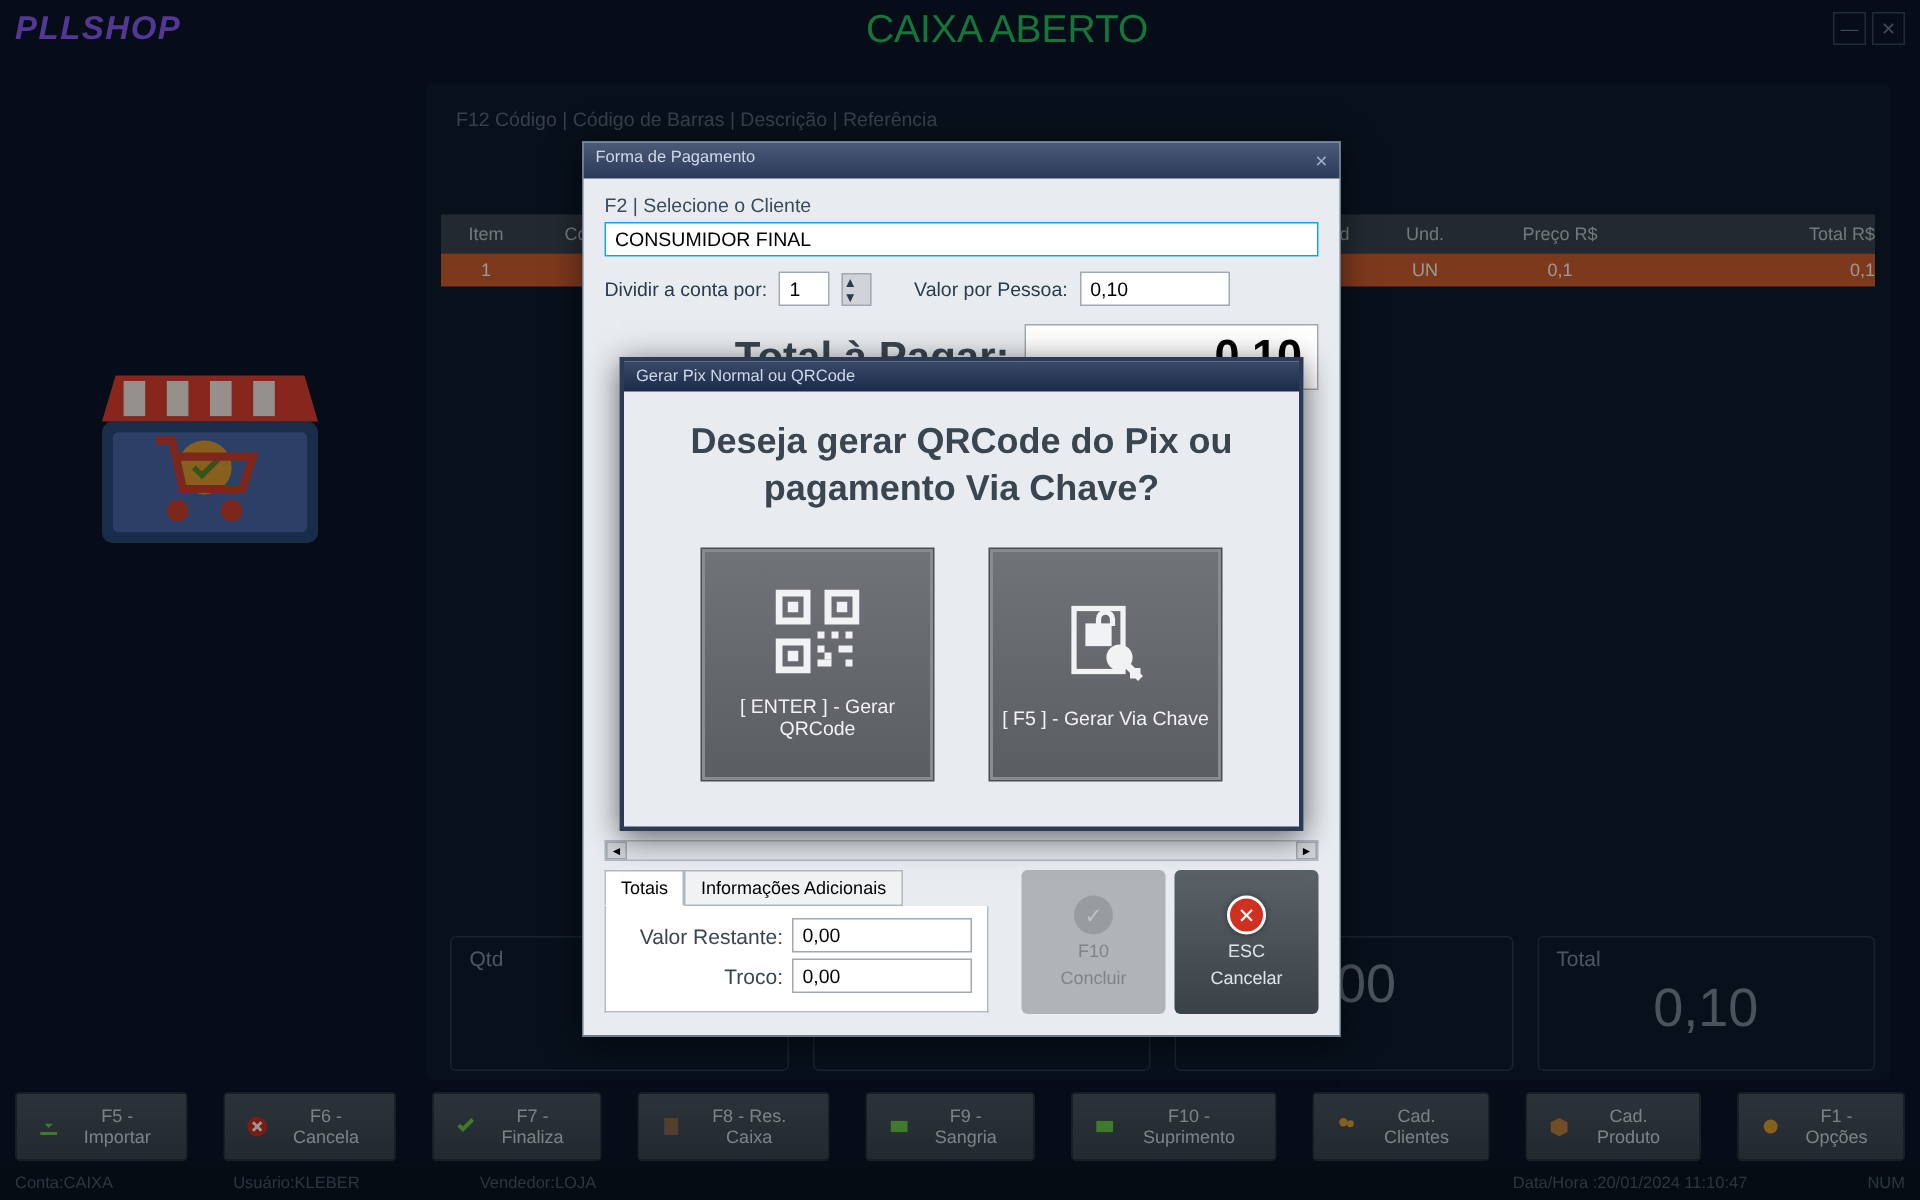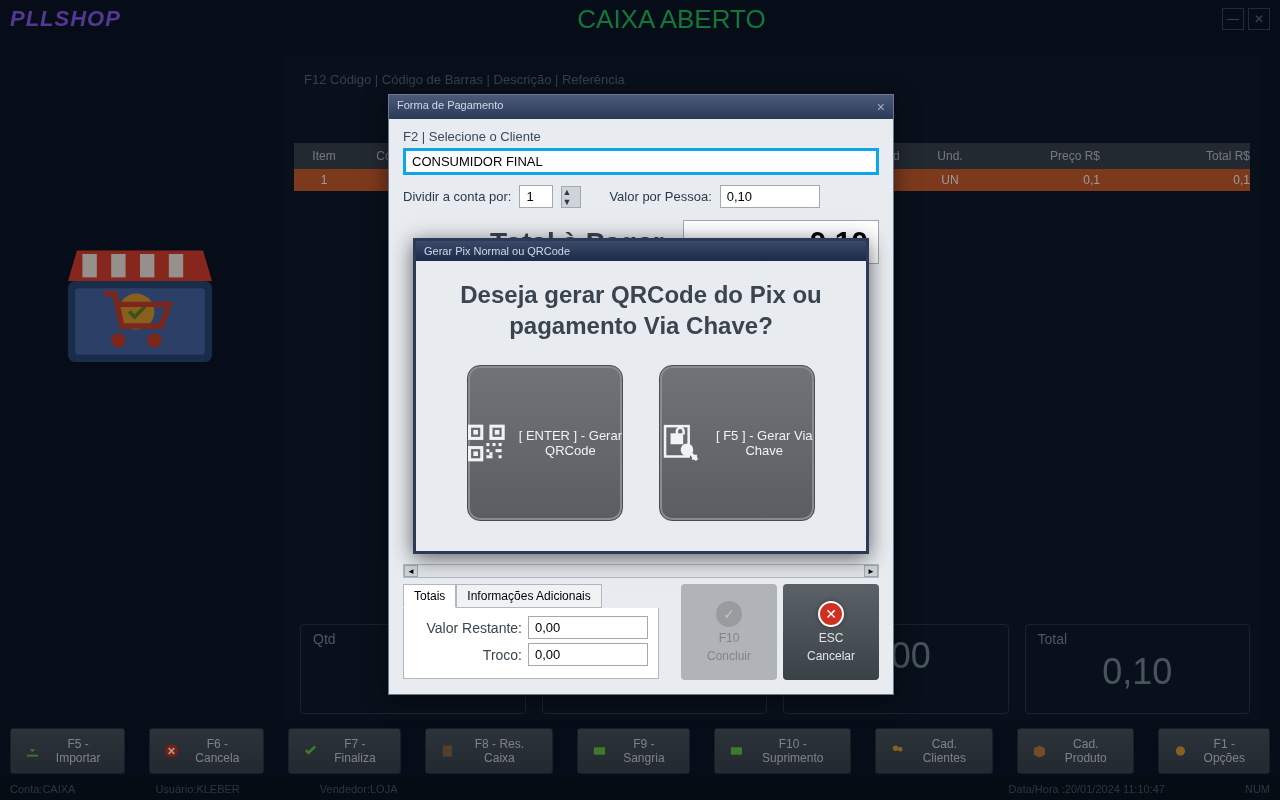--- a/index.html
+++ b/index.html
@@ -9,21 +9,21 @@
 .titlebar { height: 38px; display: flex; align-items: center; padding: 0 10px; color: #8aa0b8; }
 .logo { font-size: 22px; font-weight: bold; color: #8b5cf6; font-style: italic; letter-spacing: 1px; }
 .titlebar-title { flex: 1; text-align: center; font-size: 26px; color: #22c55e; font-weight: 500; }
 .titlebar-btns { display: flex; gap: 4px; }
 .titlebar-btn { width: 22px; height: 22px; border: 1px solid #3a4a5c; display: flex; align-items: center; justify-content: center; color: #6a7a8c; font-size: 12px; cursor: pointer; }
 
 
 .main { position: absolute; top: 56px; left: 284px; right: 20px; bottom: 80px; background: rgba(20,35,55,0.4); border-radius: 4px; padding: 10px; }
 .search-hint { color: #5a6a7c; font-size: 13px; padding: 6px 10px; }
 .table-header { display: flex; background: #3a4550; color: #c0c8d0; font-size: 12px; padding: 6px 0; margin-top: 50px; }
-.th-item{width:60px;text-align:center} .th-cod{width:70px;text-align:center} .th-desc{flex:1;padding-left:10px} .th-qtd{width:60px;text-align:center} .th-und{width:60px;text-align:center} .th-preco{width:120px;text-align:right} .th-total{width:150px;text-align:right}
+.th-item{width:60px;text-align:center} .th-cod{width:70px;text-align:center} .th-desc{flex:1;padding-left:10px} .th-qtd{width:60px;text-align:center} .th-und{width:60px;text-align:center} .th-preco{width:120px;text-align:center} .th-total{width:150px;text-align:right}
 .table-row { display: flex; background: #d06030; color: #fff; font-size: 12px; padding: 4px 0; }
 
 
 .store-icon { position: absolute; left: 30px; top: 180px; width: 220px; height: 220px; display:flex; align-items:center; justify-content:center; }
 .store-svg { width: 180px; height: 180px; }
 
 
 .summary { position: absolute; left: 300px; right: 30px; bottom: 86px; height: 90px; display: flex; gap: 16px; }
 .sum-box { flex: 1; border: 1px solid #2a3a4c; border-radius: 4px; padding: 6px 12px; color: #8090a0; }
 .sum-label { font-size: 14px; }
@@ -40,21 +40,21 @@
 
 
 .overlay { position: absolute; inset: 0; background: rgba(0,0,0,0.4); }
 
 
 .dlg-pay { position: absolute; left: 388px; top: 94px; width: 506px; background: #e8ecf0; border: 1px solid #6a7a8c; box-shadow: 0 4px 20px rgba(0,0,0,0.5); }
 .dlg-title { background: linear-gradient(#4a5a78,#2a3a58); color: #d0d8e8; font-size: 11px; padding: 4px 8px; display: flex; }
 .dlg-title .dlg-close { margin-left: auto; cursor: pointer; color: #a0b0c8; font-size: 14px; }
 .dlg-body { padding: 10px 14px; }
 .dlg-lbl { font-size: 13px; color: #3a4a5c; margin-bottom: 4px; }
-.dlg-input { width: 100%; border: 3px solid #0ea5e9; padding: 3px 6px; font-size: 13px; background: #fff; }
+.dlg-input { width: 100%; border: 1px solid #0ea5e9; padding: 3px 6px; font-size: 13px; background: #fff; }
 .dlg-row { display: flex; align-items: center; gap: 8px; margin-top: 10px; font-size: 13px; color: #2a3a4c; }
 .dlg-row input { border: 1px solid #a0a8b0; padding: 3px 6px; font-size: 13px; }
 .spinner-btn { width: 20px; height: 22px; background: #d0d4d8; border: 1px solid #a0a8b0; font-size: 9px; display:flex; flex-direction:column; }
 .total-row { display: flex; align-items: baseline; gap: 10px; margin-top: 12px; }
 .total-lbl { font-size: 28px; font-weight: 600; color: #3a4550; flex:1; text-align:right; }
 .total-val { width: 196px; border: 1px solid #a0a8b0; padding: 4px 10px; font-size: 30px; font-weight: 600; text-align: right; background: #fff; }
 
 .scroll-strip { height: 14px; background: #e0e4e8; border: 1px solid #b0b8c0; margin: 0 14px; position: relative; }
 .scroll-strip .larrow, .scroll-strip .rarrow { position:absolute; top:0; width:14px; height:100%; background:#d0d4d8; border:1px solid #a0a8b0; font-size:8px; display:flex;align-items:center;justify-content:center; }
 .scroll-strip .larrow{left:0} .scroll-strip .rarrow{right:0}
@@ -76,21 +76,21 @@
 .act-icon { width: 26px; height: 26px; border-radius: 50%; display: flex; align-items: center; justify-content: center; font-size: 14px; }
 .act-confirm .act-icon { background: #989c9f; color: #c0c4c8; }
 .act-cancel .act-icon { background: #d03020; color: #fff; border: 2px solid #fff; box-shadow: 0 0 4px rgba(0,0,0,0.4); }
 
 
 .dlg-pix { position: absolute; left: 413px; top: 238px; width: 456px; background: #e8ecf0; border: 3px solid #2a3a58; box-shadow: 0 4px 20px rgba(0,0,0,0.6); }
 .dlg-pix .dlg-title { background: linear-gradient(#3a4a68,#1a2a48); }
 .pix-body { padding: 18px 24px 30px 24px; text-align: center; }
 .pix-q { font-size: 24px; font-weight: 600; color: #3a4550; line-height: 1.3; margin-bottom: 24px; }
 .pix-opts { display: flex; gap: 36px; justify-content: center; }
-.pix-opt { width: 156px; height: 156px; background: linear-gradient(#707478,#5a5e62); border: 1px solid #4a4e52; border-radius: 13px; display: flex; flex-direction: row; align-items: center; justify-content: center; gap: 14px; cursor: pointer; box-shadow: inset 0 0 0 2px #888c90; }
+.pix-opt { width: 156px; height: 156px; background: linear-gradient(#707478,#5a5e62); border: 1px solid #4a4e52; border-radius: 0; display: flex; flex-direction: column; align-items: center; justify-content: center; gap: 14px; cursor: pointer; box-shadow: inset 0 0 0 2px #888c90; }
 .pix-opt-lbl { color: #f0f2f4; font-size: 13px; }
 .pix-svg { width: 56px; height: 56px; }
 </style>
 </head>
 <body>
 
 <div class="titlebar">
   <div class="logo">PLLSHOP</div>
   <div class="titlebar-title">CAIXA ABERTO</div>
   <div class="titlebar-btns">

